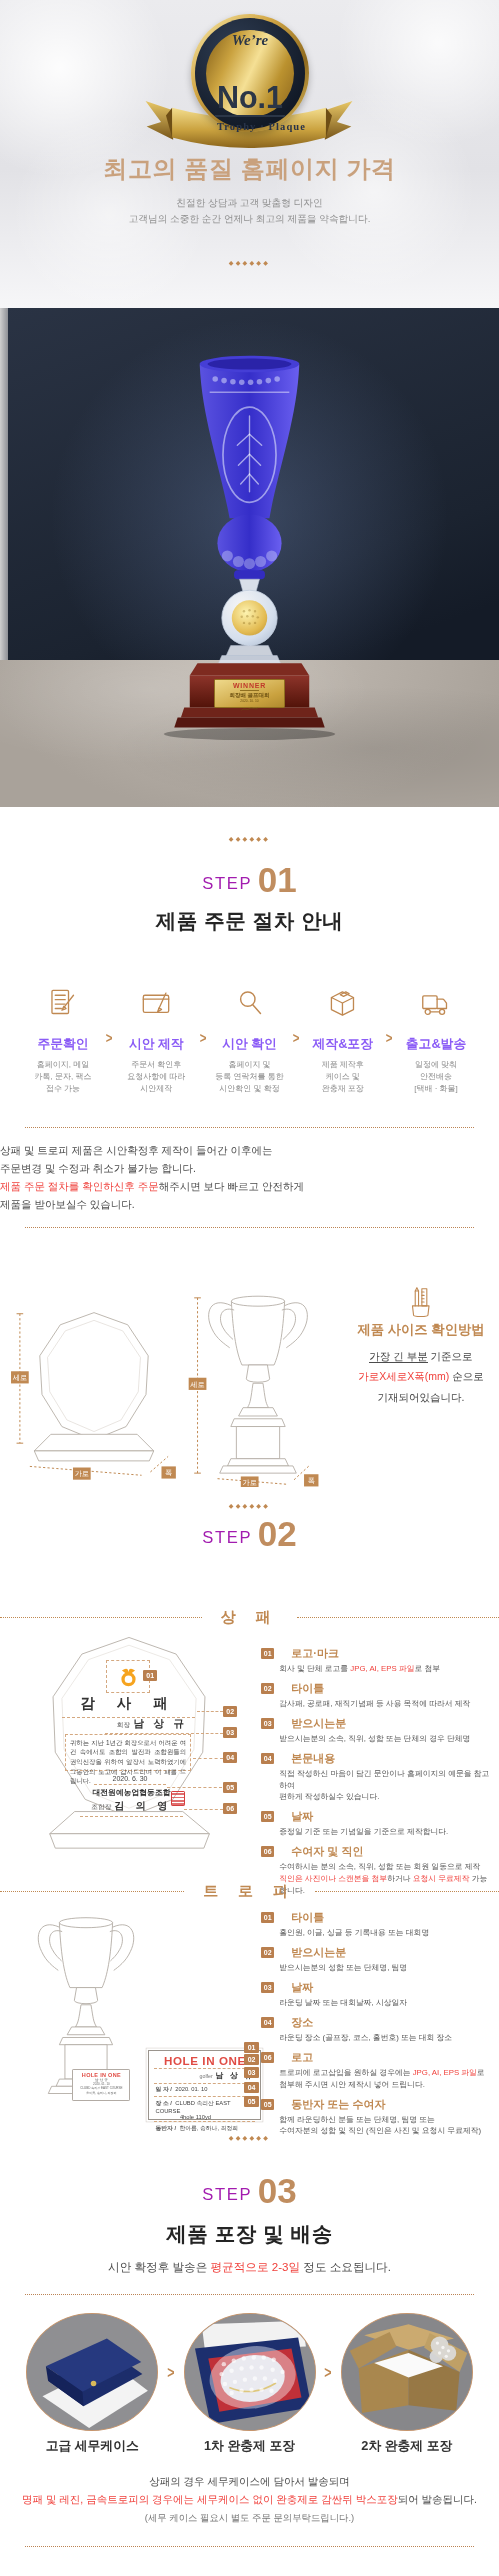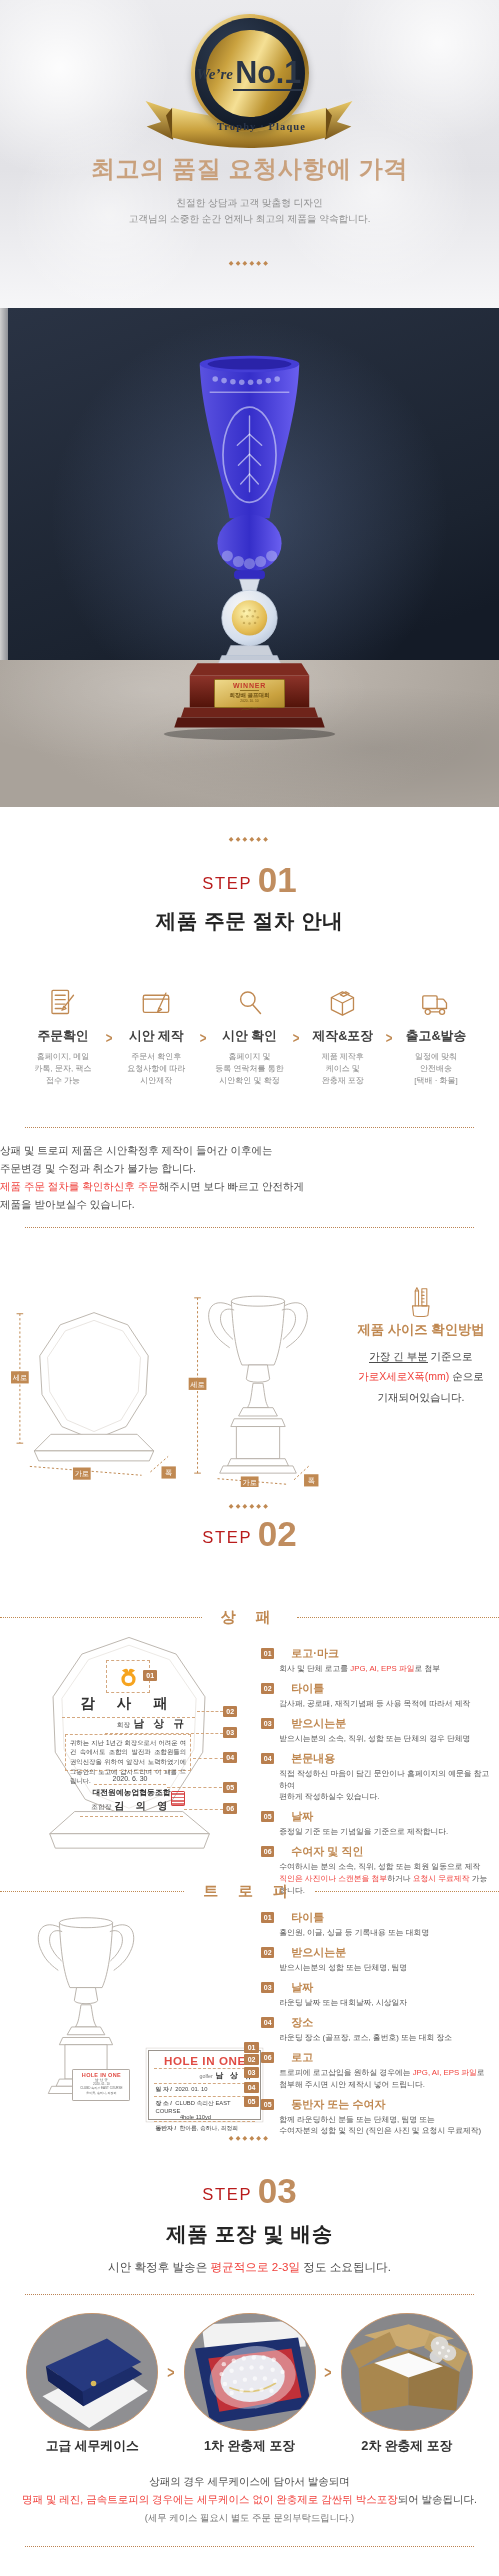--- a/index.html
+++ b/index.html
@@ -18,21 +18,21 @@
     linear-gradient(180deg,#ebebee 0%,#e2e2e6 55%,#f6f6f8 100%)}
   .ribbon{position:absolute;left:140px;top:93px;width:218px;height:67px}
   .ribbon-text{position:absolute;left:12px;width:100%;top:121px;text-align:center;
     font-family:"Liberation Serif",serif;font-weight:bold;font-size:10.5px;color:#283349;letter-spacing:1.1px}
   .medal{position:absolute;left:191px;top:14.4px;width:118px;height:118px;border-radius:50%;
     background:linear-gradient(135deg,#f9ecae,#d3a847 35%,#8f6a1e 68%,#e8c766);padding:3.9px;
     box-shadow:0 3.3px 7.8px rgba(0,0,0,.25)}
   .medal-navy{width:100%;height:100%;border-radius:50%;background:radial-gradient(circle at 35% 28%,#2e3c52,#121a27 75%);padding:11.6px}
   .medal-gold{width:100%;height:100%;border-radius:50%;
     background:linear-gradient(115deg,#7e5a16 0%,#caa23f 28%,#f5e095 50%,#bb922f 74%,#8a641c 100%);
-    display:flex;align-items:center;justify-content:center}
+    display:flex;flex-direction:column;align-items:center;justify-content:space-between}
   .medal-were{font-family:"Liberation Serif",serif;font-style:italic;font-weight:bold;font-size:15px;color:#2b3647;margin-top:2.2px}
   .medal-no1{font-size:30.5px;font-weight:bold;color:#2b3647;line-height:1.05;border-bottom:2.2px solid #2b3647;padding:0 2.2px 1.7px}
   .hero-title{position:absolute;left:0;width:100%;top:153px;text-align:center;font-size:24px;font-weight:bold;color:#c9a17d;letter-spacing:0.6px}
   .hero-sub{position:absolute;left:0;width:100%;top:195px;text-align:center;font-size:9.7px;color:#8f8f8f;line-height:1.6}
   .hero .diamonds{top:259px}
   
   .photo{top:308px;height:499px;background:
     radial-gradient(circle at 50% 42%, rgba(95,115,155,.45), transparent 52%),
     linear-gradient(160deg,#2a3344 0%,#1b2330 55%,#141b27 70%)}
   .photo .wallstrip{position:absolute;left:0;top:0;width:7.8px;height:352px;background:linear-gradient(90deg,#cfcfcf,#8e9096)}
@@ -43,32 +43,32 @@
   .trophy-svg{position:absolute;left:161px;top:44px}
   .plate{position:absolute;left:214px;top:371px;width:71px;height:29px;border-radius:1.1px;
     background:linear-gradient(160deg,#efd98b,#caa23f 70%,#b08a2e);border:0.6px solid #8f6f20;
     text-align:center;padding-top:2.2px}
   .plate-title{font-size:7px;font-weight:bold;color:#c0392b;letter-spacing:0.8px;line-height:1}
   .plate-orn{width:19px;height:0.6px;background:#8f6f20;margin:1.1px auto}
   .plate-event{font-size:5.5px;font-weight:bold;color:#6b4f10;line-height:1.2}
   .plate-date{font-size:3.3px;color:#6b4f10;line-height:1.4}
   
   .stephead{position:absolute;left:0;width:100%;text-align:center}
-  .stephead .eyebrow{font-size:16.6px;color:#b91c1c;letter-spacing:1.7px;vertical-align:baseline}
+  .stephead .eyebrow{font-size:16.6px;color:#a21caf;letter-spacing:1.7px;vertical-align:baseline}
   .stephead .num{font-size:35px;font-weight:bold;color:#c08d5f;margin-left:5.5px;vertical-align:-3.3px}
   .bigtitle{position:absolute;left:0;width:100%;text-align:center;font-size:20.5px;font-weight:bold;color:#242424;letter-spacing:0.6px}
   
   .s1{top:807px;height:158px}
   .s1 .diamonds{top:28px}
   .s1 .stephead{top:53px}
   .s1 .bigtitle{top:100px}
   .steps{top:965px;height:150px;display:flex;justify-content:space-between;align-items:flex-start;padding:22px 21px 0}
   .stepcol{width:84px;text-align:center}
   .sicon{display:block;margin:0 auto}
-  .steplabel{margin-top:9px;font-size:12.8px;font-weight:bold;color:#404040}
+  .steplabel{margin-top:17px;font-size:12.8px;font-weight:bold;color:#8b5cf6}
   .stepdesc{margin-top:5.5px;font-size:8px;color:#8a8a8a;line-height:1.55}
   .chev{font-size:14.4px;font-weight:bold;color:#c08952;margin-top:43px;transform:scaleX(.8)}
   
   .notice{top:1114px;height:161px}
   .notice .dl1{top:12.8px}.notice .dl2{top:113px}
   .notice-text{position:absolute;left:0;top:27px;width:100%;text-align:left;font-size:10.5px;color:#4c4c4c;line-height:1.72}
   
   .size{top:1275px;height:216px}
   .size svg text{font-family:"Liberation Sans",sans-serif}
   .size .d1{position:absolute;left:11px;top:30.5px}
@@ -184,21 +184,21 @@
     </svg>
     <div class="medal">
       <div class="medal-navy">
         <div class="medal-gold">
           <div class="medal-were">We’re</div>
           <div class="medal-no1">No.1</div>
         </div>
       </div>
     </div>
     <div class="ribbon-text">Trophy · Plaque</div>
-    <div class="hero-title">최고의 품질 요청사항에 가격</div>
+    <div class="hero-title">최고의 품질 홈페이지 가격</div>
     <div class="hero-sub">
       <div>친절한 상담과 고객 맞춤형 디자인</div>
       <div>고객님의 소중한 순간 언제나 최고의 제품을 약속합니다.</div>
     </div>
     <div class="diamonds">◆◆◆◆◆◆</div>
   </section>
 
   <section class="photo">
     <div class="wallstrip"></div>
     <div class="floor"></div>

